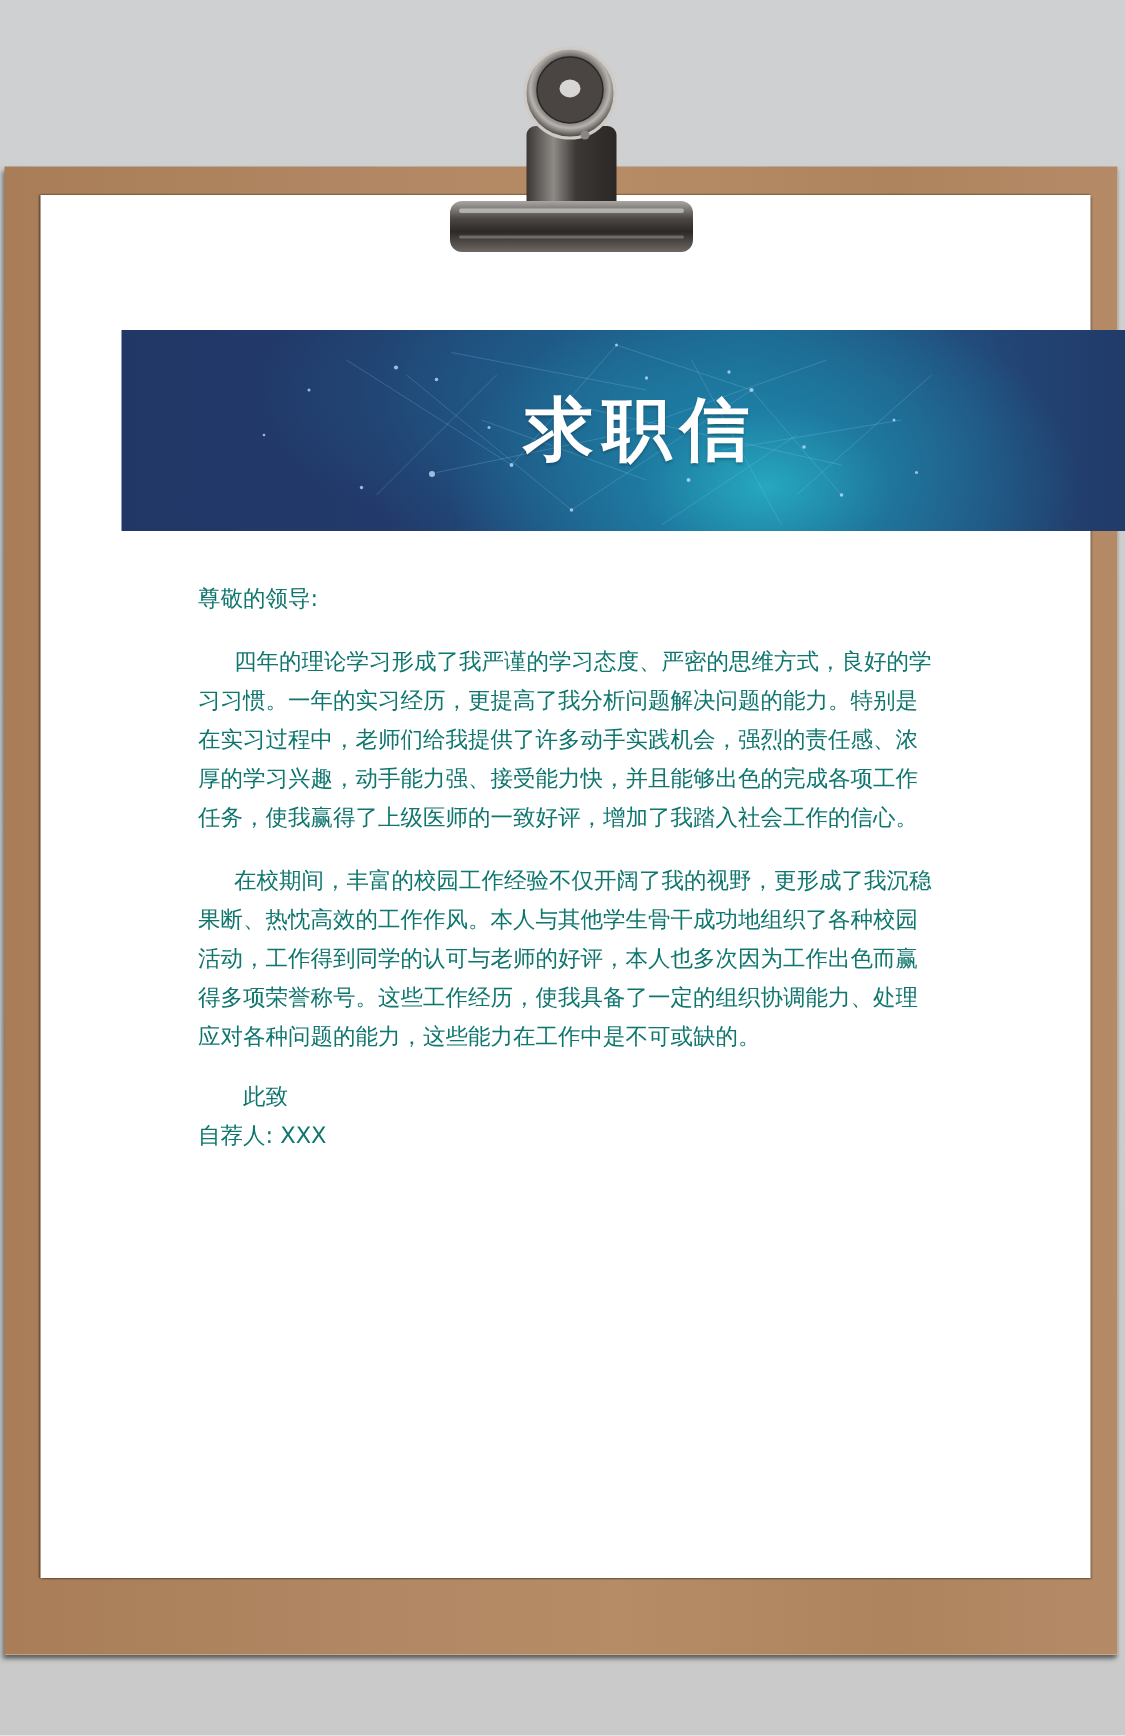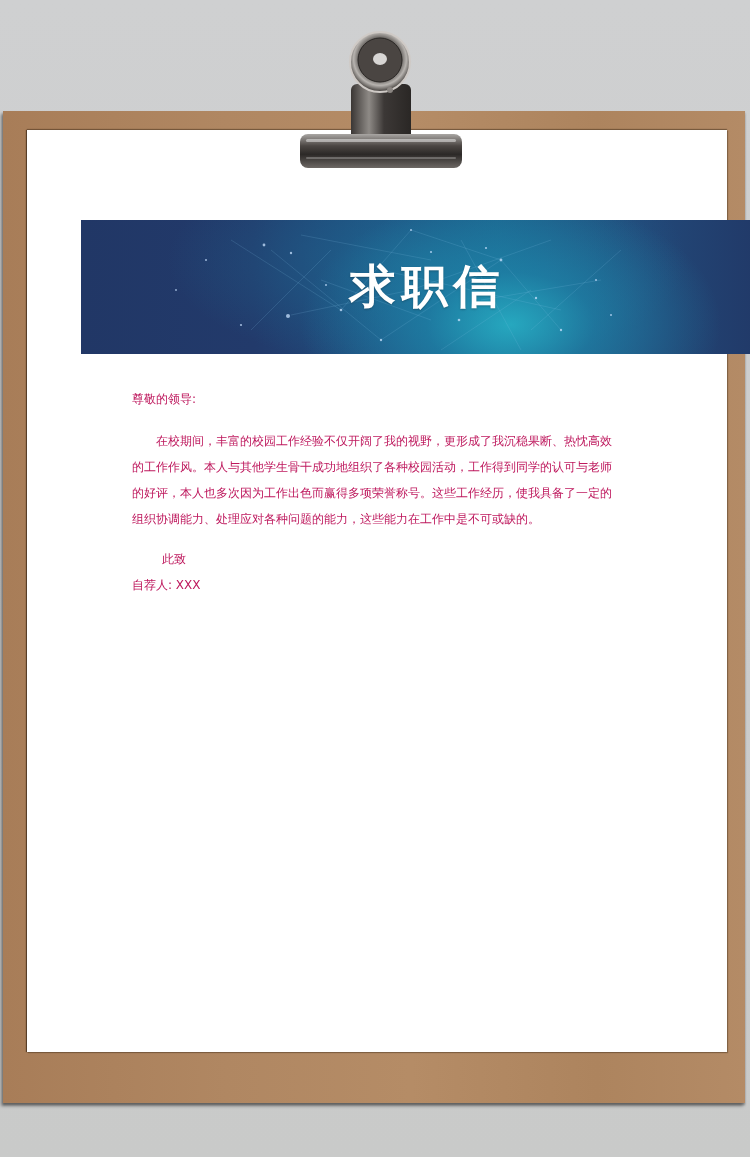--- a/index.html
+++ b/index.html
@@ -28,21 +28,21 @@
   }
   .banner svg { position: absolute; left: 0; top: 0; }
   .banner-title {
     position: absolute; left: 0; right: 0; top: 36px; text-align: center;
     color: #ffffff; font-size: 46px; font-weight: bold; letter-spacing: 6px;
     font-family: "DejaVu Sans", sans-serif;
     text-shadow: 0 1px 2px rgba(0,0,0,0.25);
   }
   .letter {
     position: absolute; left: 132px; top: 386px; width: 490px;
-    color: #be185d; font-size: 12px; line-height: 26px;
+    color: #0f766e; font-size: 15px; line-height: 26px;
     font-family: "DejaVu Sans", sans-serif;
   }
   .letter p { margin: 0; }
   .salutation { margin-bottom: 16px !important; }
   .indent { text-indent: 24px; }
   .gap { margin-top: 16px !important; }
   .closing1 { margin-top: 14px !important; padding-left: 30px; }
   .sign { text-align: left; padding-right: 8px; }
   .clip {
     position: absolute; left: 296px; top: 26px; width: 166px; height: 144px;
@@ -125,16 +125,17 @@
   <circle cx="84" cy="34" r="22" fill="#4a4542" stroke="#2a2725" stroke-width="1"></circle>
   <ellipse cx="84" cy="33" rx="7" ry="6" fill="#d8d6d4"></ellipse>
   <circle cx="94" cy="64" r="3" fill="#8b8682"></circle>
   <rect x="4" y="108" width="162" height="34" rx="8" fill="url(#metal)"></rect>
   <rect x="10" y="113" width="150" height="3" rx="1.5" fill="rgba(255,255,255,0.45)"></rect>
   <rect x="10" y="131" width="150" height="2" rx="1" fill="rgba(255,255,255,0.25)"></rect>
 </svg>
 
 <div class="letter">
   <p class="salutation">尊敬的领导:</p>
+  <p class="indent gap">四年的理论学习形成了我严谨的学习态度、严密的思维方式，良好的学习习惯。一年的实习经历，更提高了我分析问题解决问题的能力。特别是在实习过程中，老师们给我提供了许多动手实践机会，强烈的责任感、浓厚的学习兴趣，动手能力强、接受能力快，并且能够出色的完成各项工作任务，使我赢得了上级医师的一致好评，增加了我踏入社会工作的信心。</p>
   <p class="indent gap">在校期间，丰富的校园工作经验不仅开阔了我的视野，更形成了我沉稳果断、热忱高效的工作作风。本人与其他学生骨干成功地组织了各种校园活动，工作得到同学的认可与老师的好评，本人也多次因为工作出色而赢得多项荣誉称号。这些工作经历，使我具备了一定的组织协调能力、处理应对各种问题的能力，这些能力在工作中是不可或缺的。</p>
   <p class="closing1">此致</p>
   <p class="sign">自荐人: XXX</p>
 </div>
 
 </body></html>

